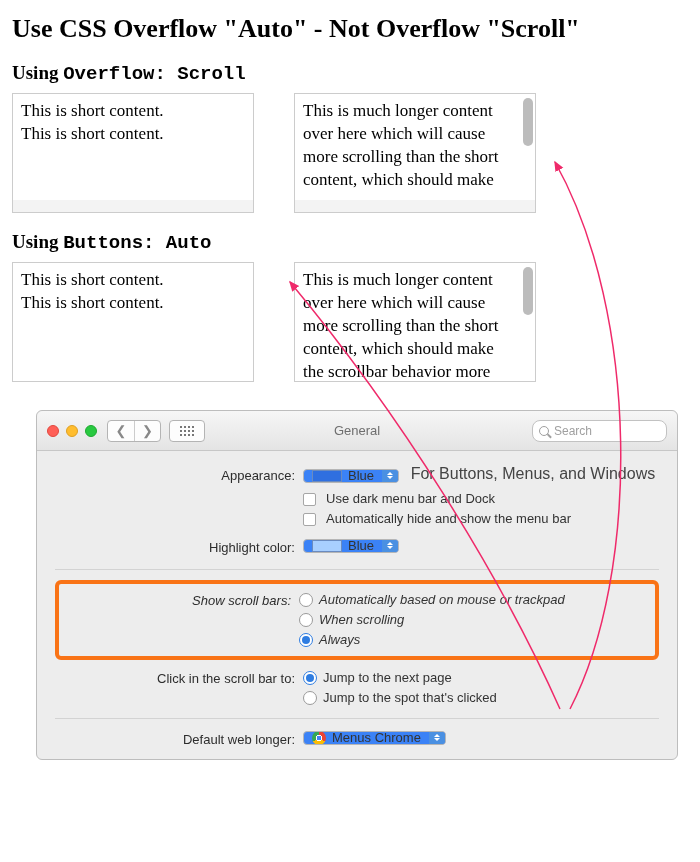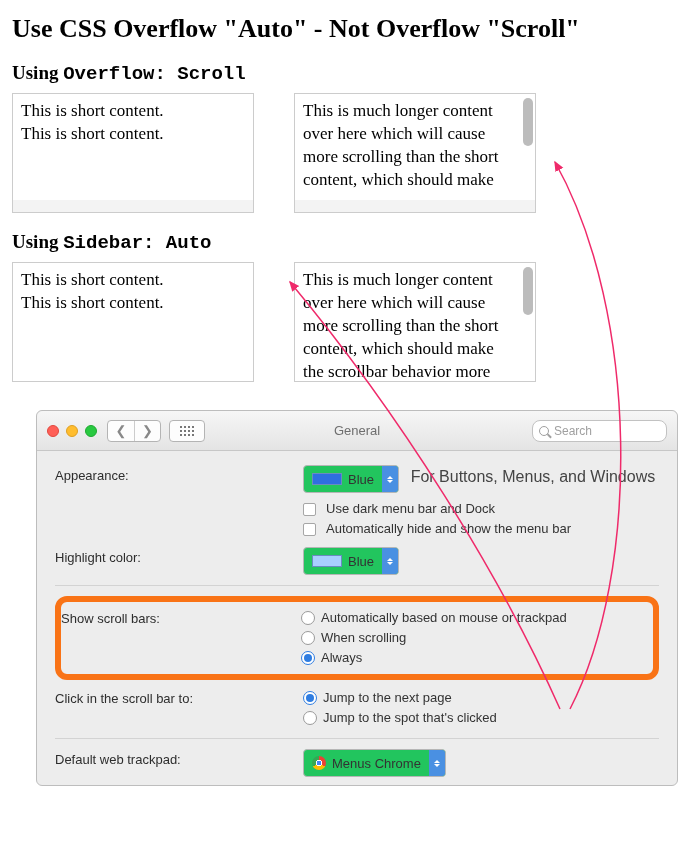--- a/index.html
+++ b/index.html
@@ -154,32 +154,33 @@
   }
 
   .prefs-body { padding: 14px 18px 8px 18px; }
   .row {
     display: flex;
     align-items: flex-start;
     margin-bottom: 8px;
   }
   .row-label {
     width: 248px;
+    text-align: right;
     padding-right: 8px;
     color: #2d2d2d;
     line-height: 22px;
   }
   .row-controls { flex: 1; }
   .select-like {
     display: inline-flex;
     align-items: center;
-    height: 28px;
+    height: 14px;
     border: 1px solid #b6b6b6;
     border-radius: 4px;
-    background: #22c55e;
+    background: #3b82f6;
     overflow: hidden;
     vertical-align: middle;
   }
   .select-like .sel-body {
     padding: 0 8px;
     display: flex;
     align-items: center;
     gap: 6px;
   }
   .select-like .sel-caret {
@@ -213,26 +214,27 @@
   .rb {
     width: 14px; height: 14px; border: 1px solid #9a9a9a; border-radius: 50%; background: #fff;
     display: flex; align-items: center; justify-content: center;
   }
   .rb.sel { border-color: #2f7de1; }
   .rb.sel::after {
     content: ""; width: 8px; height: 8px; border-radius: 50%; background: #2f7de1;
   }
   .hr { border: 0; border-top: 1px solid #d3d3d3; margin: 10px 0; }
   .highlight-box {
-    border: 6px solid #f97316;
-    border-radius: 12px;
+    border: 4px solid #f97316;
+    border-radius: 6px;
     padding: 6px 8px 6px 0;
     margin-bottom: 8px;
     display: flex;
     align-items: flex-start;
+    font-style: italic;
   }
   .chrome-ico {
     width: 14px; height: 14px; border-radius: 50%;
     background:
       radial-gradient(circle at 50% 50%, #4285f4 0 25%, #fff 25% 35%, transparent 35%),
       conic-gradient(#ea4335 0 120deg, #fbbc05 120deg 240deg, #34a853 240deg 360deg);
   }
 
   
   .arrow-overlay {
@@ -258,21 +260,21 @@
       <div class="fake-scrollbar-h"></div>
     </div>
     <div class="content-box">
       <div class="box-text" style="padding-right:10px;">This is much longer content over here which will cause more scrolling than the short content, which should make</div>
       <div class="fake-scrollbar-v"></div>
       <div class="fake-scrollbar-h"></div>
     </div>
   </div>
 
   <div class="section-heading">
-    <span>Using </span><span class="mono">Sidebar: Auto</span>
+    <span>Using </span><span class="mono">Buttons: Auto</span>
   </div>
   <div class="box-row">
     <div class="content-box">
       <div class="box-text">This is short content.
 This is short content.</div>
     </div>
     <div class="content-box">
       <div class="box-text" style="padding-right:10px;">This is much longer content over here which will cause more scrolling than the short content, which should make the scrollbar behavior more</div>
       <div class="fake-scrollbar-v"></div>
     </div>
@@ -387,21 +389,21 @@
           <div class="radio-line">
             <span class="rb"></span>
             <span>Jump to the spot that's clicked</span>
           </div>
         </div>
       </div>
 
       <hr class="hr">
 
       <div class="row" style="margin-bottom:0;">
-        <div class="row-label">Default web trackpad:</div>
+        <div class="row-label">Default web longer:</div>
         <div class="row-controls">
           <span class="select-like">
             <span class="sel-body">
                 <span class="chrome-ico"></span>
                 <span>Menus Chrome</span>
               </span>
             <span class="sel-caret">
                 <span class="caret-up"></span>
                 <span class="caret-down"></span>
               </span>

